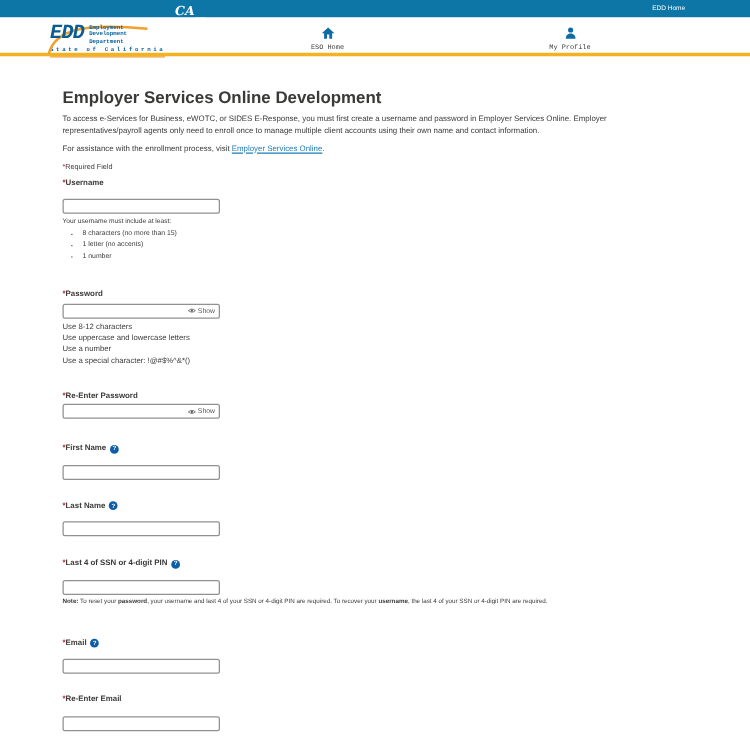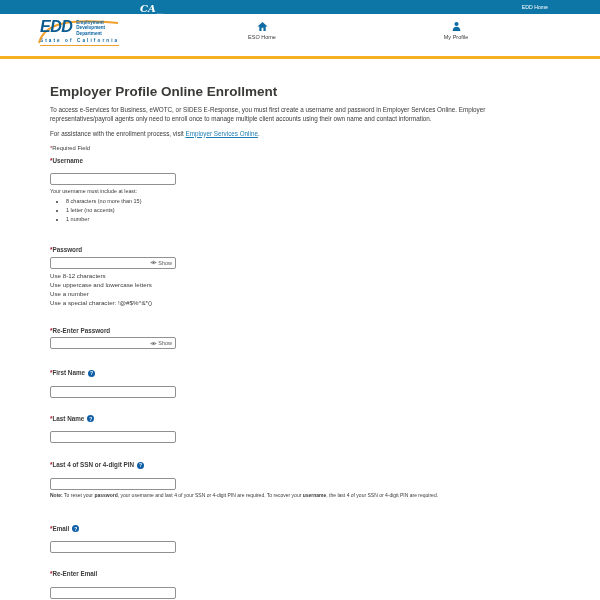--- a/index.html
+++ b/index.html
@@ -9,21 +9,21 @@
   
   .topbar { position:relative; height:14px; background:#0e76a6; }
   .ca-logo { position:absolute; left:140px; top:0; color:#fff; cursor:pointer;
     font-family:"DejaVu Serif", serif; font-style:italic; line-height:14px; }
   .ca-script { font-size:10px; font-weight:bold; }
   .ca-gov-small { font-size:4.5px; vertical-align:sub; }
   .edd-home-link { position:absolute; right:52px; top:4px; color:#fff;
     font-size:5.2px; text-decoration:none; cursor:pointer; }
 
   
-  .header { position:relative; height:42px; background:#fff; }
+  .header { position:relative; height:28px; background:#fff;font-family:Liberation Mono, monospace; }
   .edd-logo { position:absolute; left:40px; top:5px; cursor:pointer; text-decoration:none; }
   .swoosh { position:absolute; top:-4px; left:-6px; pointer-events:none; }
   .edd-row { display:flex; align-items:flex-start; position:relative; }
   .edd-big { font-size:16px; line-height:15px; font-weight:bold; font-style:italic;
     color:#0a5c91; letter-spacing:-0.5px; }
   .edd-words { margin-left:4px; display:flex; flex-direction:column;
     font-size:4.6px; line-height:5.4px; font-weight:bold; color:#0a63a0; margin-top:1px; }
   .edd-tagline { margin-top:2px; font-size:4.6px; font-weight:bold; color:#0a63a0;
     letter-spacing:2.1px; border-bottom:1.5px solid #f0a02c; padding-bottom:1.5px;
     width:fit-content; }
@@ -101,21 +101,21 @@
       <circle cx="12" cy="6.5" r="4.5" fill="#0d6ca3"></circle>
       <path d="M12 12.5 C 6.5 12.5 3.5 16.5 3.5 22 H20.5 C20.5 16.5 17.5 12.5 12 12.5 Z" fill="#0d6ca3"></path>
     </svg>
     <span>My Profile</span>
   </a>
 </div>
 <div class="gold-line"></div>
 
 <div class="main">
 
-  <h1>Employer Profile Online Enrollment</h1>
+  <h1>Employer Services Online Development</h1>
 
   <p class="intro">To access e-Services for Business, eWOTC, or SIDES E-Response, you must first create a username and password in Employer Services Online. Employer representatives/payroll agents only need to enroll once to manage multiple client accounts using their own name and contact information.</p>
 
   <p class="assist"><span>For assistance with the enrollment process, visit </span><a>Employer Services Online</a><span>.</span></p>
 
   <p class="required-note"><span class="req">*</span><span>Required Field</span></p>
 
   <div class="field" style="margin-bottom:24px">
     <div class="f-label">
         <span><span class="req">*</span><span>Username</span></span>

